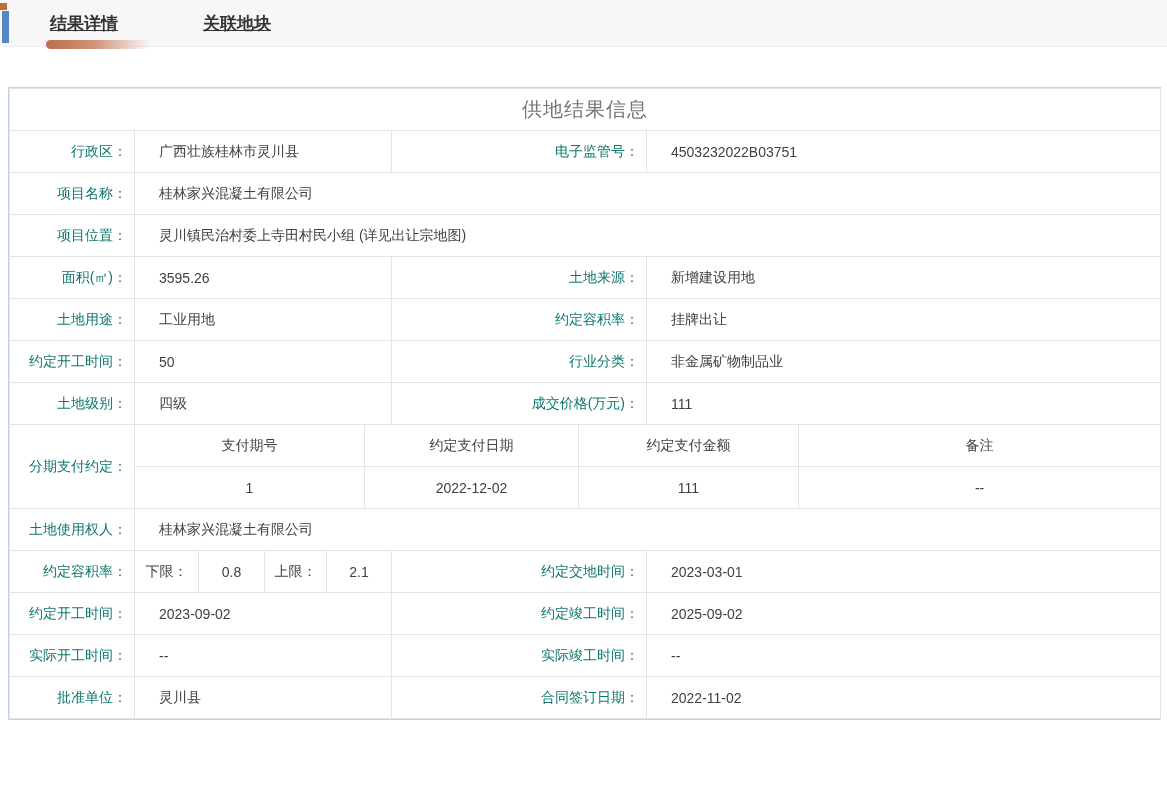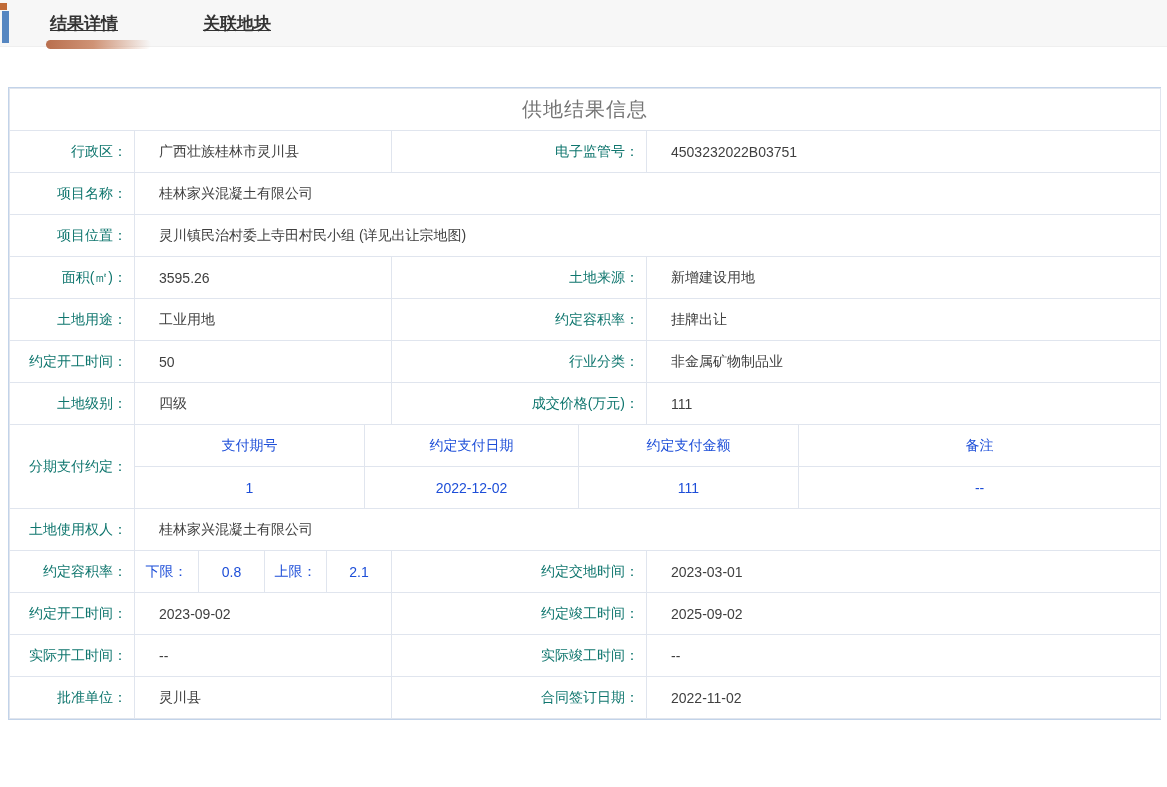--- a/index.html
+++ b/index.html
@@ -72,21 +72,21 @@
   }
   td.title-cell {
     height: 104px;
     text-align: center;
     font-size: 20px;
     color: #757575;
     letter-spacing: 1px;
   }
   td.lbl { text-align: right; padding-right: 7px; color: #0f766e; }
   td.val { text-align: left;  padding-left: 24px;  color: #3f3f3f; }
-  td.ctr { text-align: center; color: #1d4ed8; }
+  td.ctr { text-align: center; color: #404040; }
 </style>
 </head>
 <body>
 
 <div class="tabbar">
   <span class="decor-orange"></span>
   <span class="decor-blue"></span>
   <div class="tab active">
     <span>结果详情</span>
     <span class="underline"></span>

